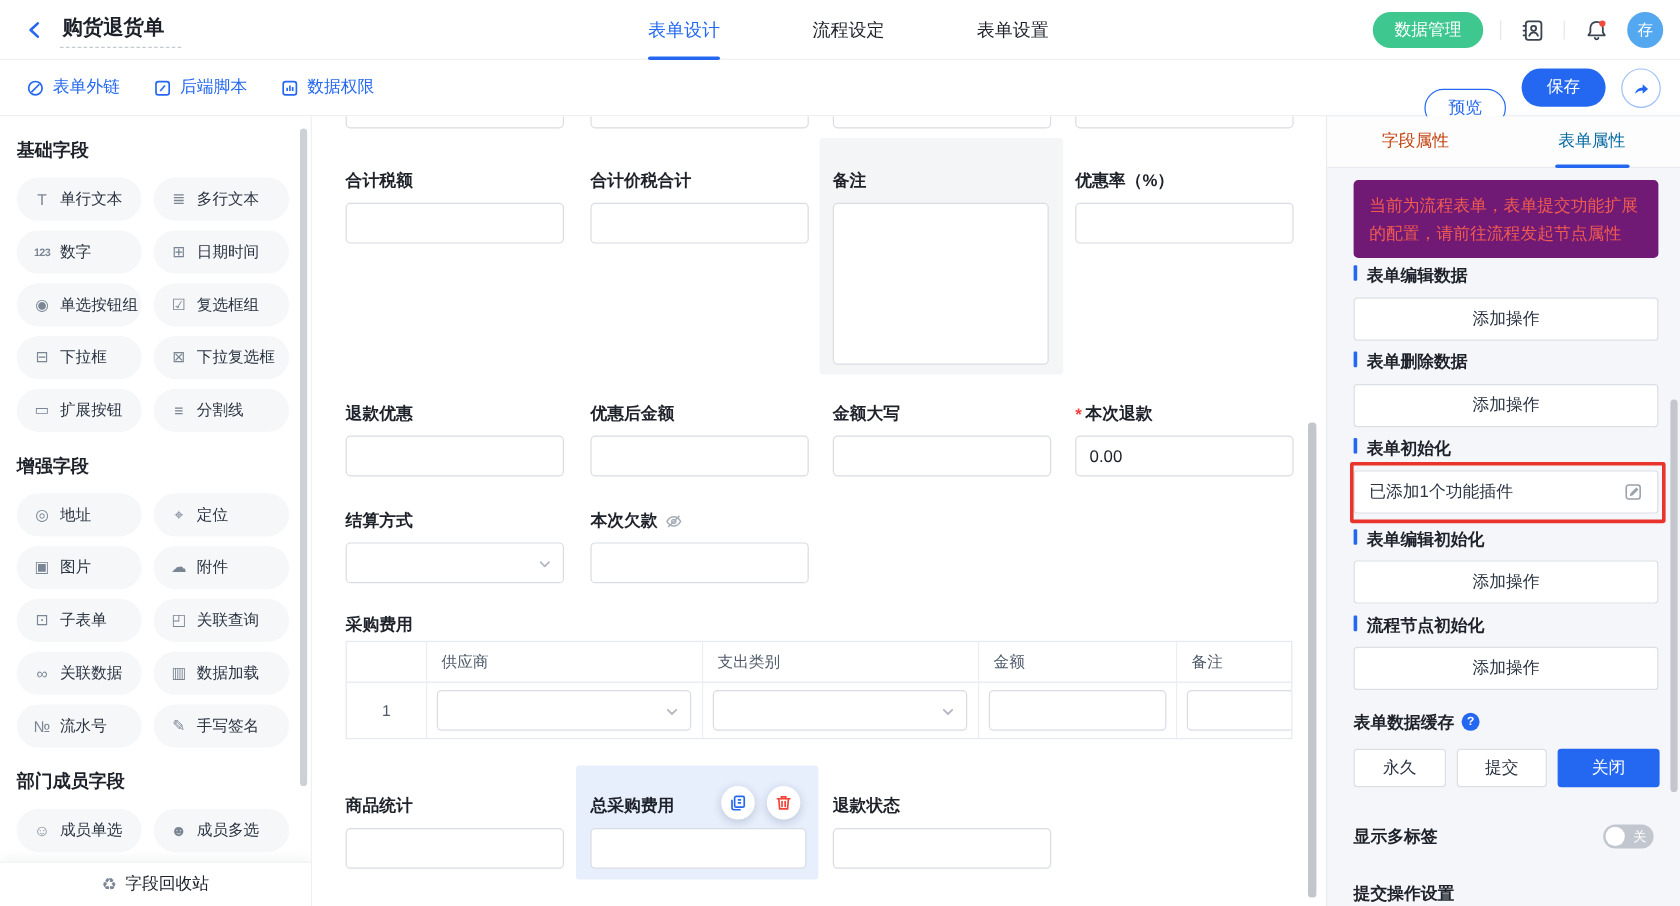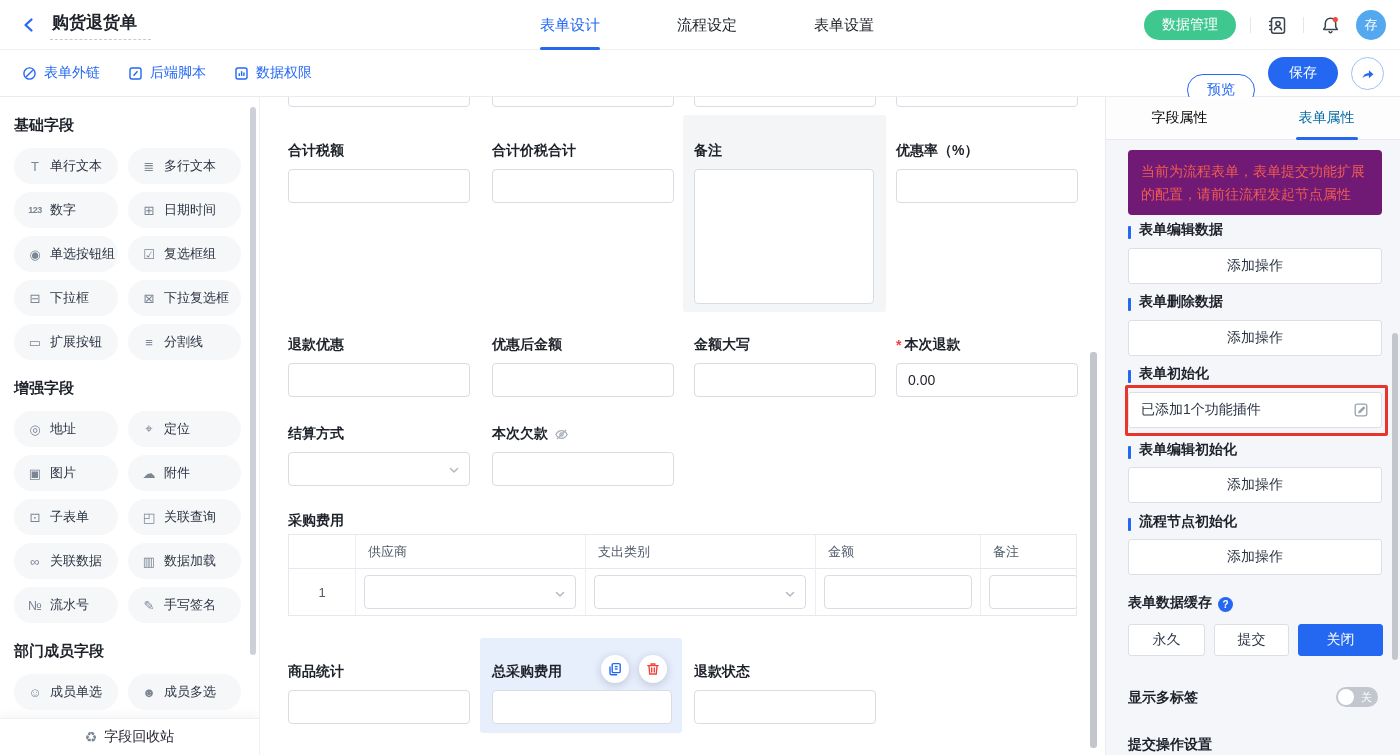--- a/index.html
+++ b/index.html
@@ -66,25 +66,25 @@
   .c0 { width:67px; flex:none; justify-content:center; padding-left:0; }
   .c1,.c2 { width:230px; flex:none; }
   .c3 { width:165px; flex:none; }
   .c4 { width:97px; flex:none; border-right:none; }
   .cellbox { height:34px; background:#fff; border:1px solid #d9dce3; border-radius:4px; position:relative; margin-left:8px; }
   .cthumb { position:absolute; width:7px; border-radius:3px; background:#c3c6cc; z-index:4; }
 
   
   .pn { position:relative; width:295px; background:#f4f6f9; border-left:1px solid #e9ebef; overflow:hidden; }
   .pn-tabs { height:43px; background:#fdfdfe; border-bottom:1px solid #e8eaee; display:flex; }
-  .pn-tab { flex:1; display:flex; align-items:center; justify-content:center; font-size:14px; color:#000000; position:relative; cursor:pointer; }
+  .pn-tab { flex:1; display:flex; align-items:center; justify-content:center; font-size:14px; color:#c2410c; position:relative; cursor:pointer; }
   .pn-tab.act { color:#0369a1; }
   .pn-tab.act::after { content:""; position:absolute; left:50%; bottom:-1px; transform:translateX(-50%); width:62px; height:3px; background:#2468f2; border-radius:2px; }
   .warn { position:absolute; left:22px; top:53px; width:254px; background:#701a75; border-radius:4px; padding:10px 13px; font-size:14px; line-height:1.62; color:#f15b50; }
-  .ptitle { position:absolute; left:22px; display:flex; align-items:flex-end; font-size:14px; font-weight:bold; color:#1d2129; }
+  .ptitle { position:absolute; left:22px; display:flex; align-items:flex-start; font-size:14px; font-weight:bold; color:#1d2129; }
   .ptitle .bar { width:3px; height:13px; background:#2468f2; border-radius:1px; margin-right:8px; }
   .pbtn { position:absolute; left:22px; width:254px; height:36px; background:#fff; border:1px solid #dcdfe6; border-radius:3px; font-size:14px; color:#2a3442; display:flex; align-items:center; justify-content:center; cursor:pointer; }
   .pbtn.left { justify-content:flex-start; padding:0 12px; }
   .pbtn .spacer { flex:1; }
   .redbox { position:absolute; left:19px; top:288px; width:263px; height:51px; border:3px solid #e8342a; border-radius:2px; z-index:5; pointer-events:none; }
   .cache-btn { height:32px; background:#fff; border:1px solid #dcdfe6; border-radius:3px; font-size:14px; color:#2a3442; cursor:pointer; }
   .cache-btn.act { background:#2468f2; border-color:#2468f2; color:#fff; }
   .help { display:inline-flex; width:15px; height:15px; border-radius:50%; background:#2468f2; color:#fff; font-size:10px; font-weight:bold; align-items:center; justify-content:center; margin-left:6px; }
   .toggle { position:absolute; width:42px; height:20px; border-radius:10px; background:#c2c6ce; cursor:pointer; }
   .toggle .knob { position:absolute; left:2px; top:2px; width:16px; height:16px; border-radius:50%; background:#fff; }

